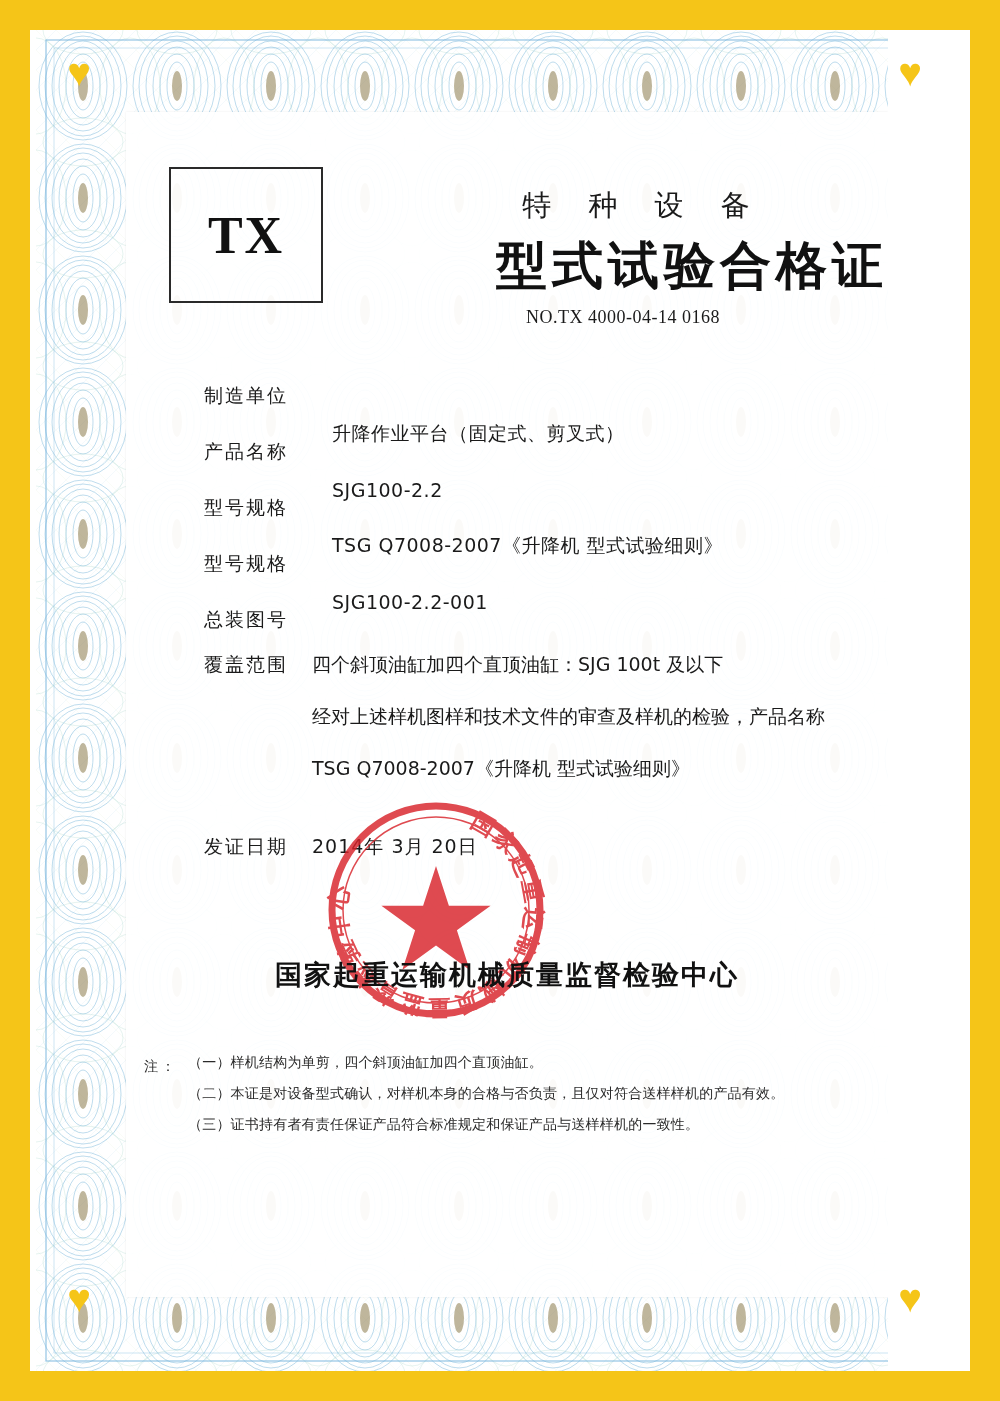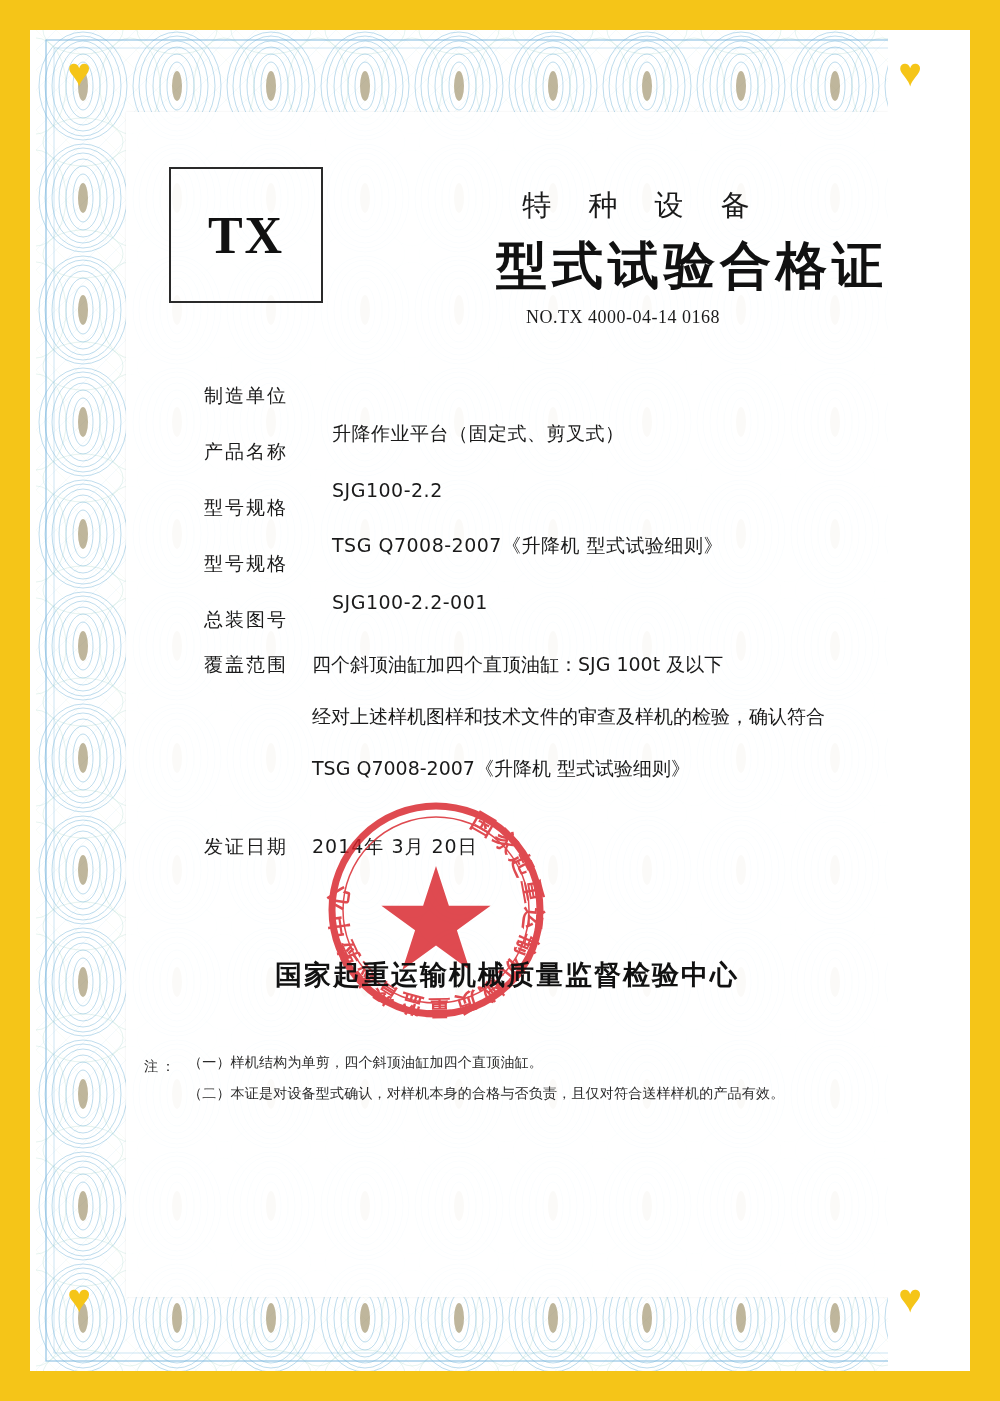--- a/index.html
+++ b/index.html
@@ -337,21 +337,21 @@
           <div class="field-label">总装图号</div>
           <div class="field-value">SJG100-2.2-001</div>
         </div>
       </div>
 
       <div class="coverage">
         <div class="coverage-row1">
           <div class="coverage-label">覆盖范围</div>
           <div class="coverage-text">四个斜顶油缸加四个直顶油缸：SJG 100t     及以下</div>
         </div>
-        <div class="coverage-line">经对上述样机图样和技术文件的审查及样机的检验，确认符合</div>
+        <div class="coverage-line">经对上述样机图样和技术文件的审查及样机的检验，产品名称</div>
         <div class="coverage-line">TSG Q7008-2007《升降机 型式试验细则》</div>
       </div>
 
       <div class="issue-row">
         <div class="issue-label">发证日期</div>
         <div class="issue-value">2014年 3月 20日</div>
       </div>
 
       <div class="seal">
         <svg width="232" height="232" viewBox="0 0 232 232" xmlns="http://www.w3.org/2000/svg">
@@ -368,20 +368,21 @@
           </g>
         </svg>
       </div>
 
       <div class="authority">国家起重运输机械质量监督检验中心</div>
 
       <div class="notes">
         <div class="notes-label">注：</div>
         <div class="note-line">（一）样机结构为单剪，四个斜顶油缸加四个直顶油缸。</div>
         <div class="note-line">（二）本证是对设备型式确认，对样机本身的合格与否负责，且仅对符合送样样机的产品有效。</div>
+        <div class="note-line">（三）证书持有者有责任保证产品符合标准规定和保证产品与送样样机的一致性。</div>
       </div>
 
     </div>
   </div>
 
   <div class="yellow-frame"></div>
   <div class="heart tl">♥</div>
   <div class="heart tr">♥</div>
   <div class="heart bl">♥</div>
   <div class="heart br">♥</div>

